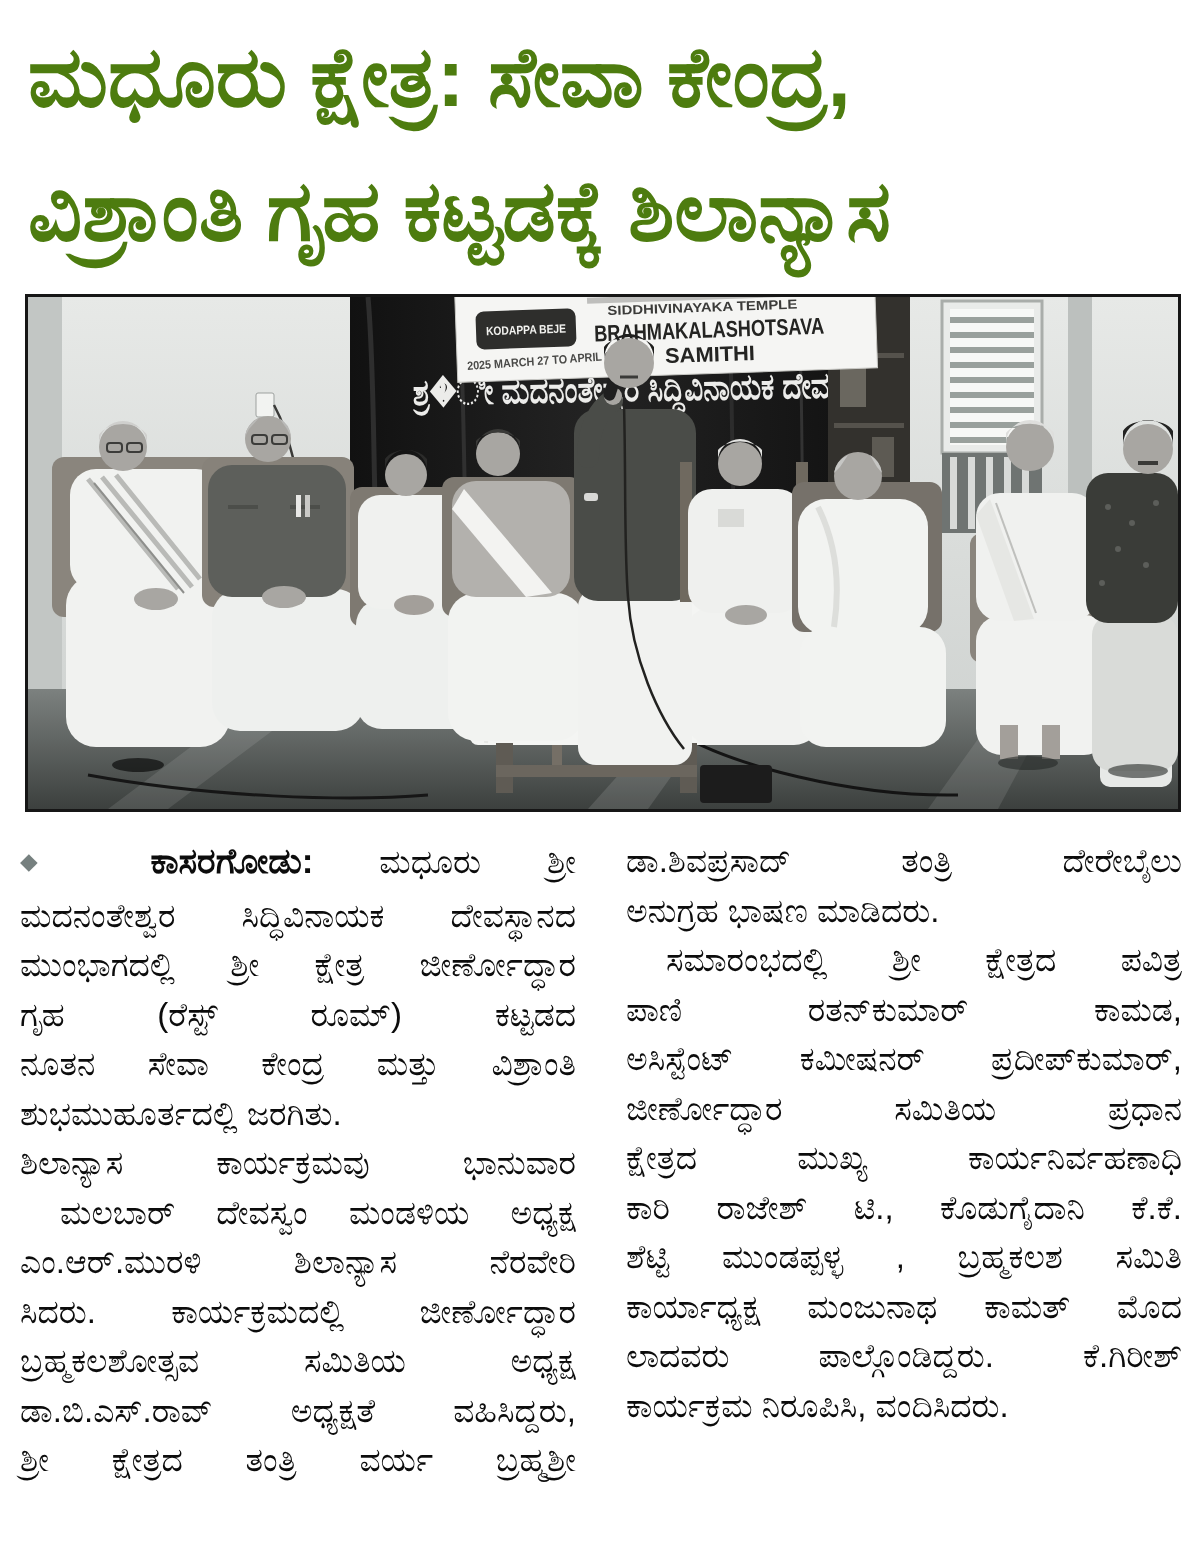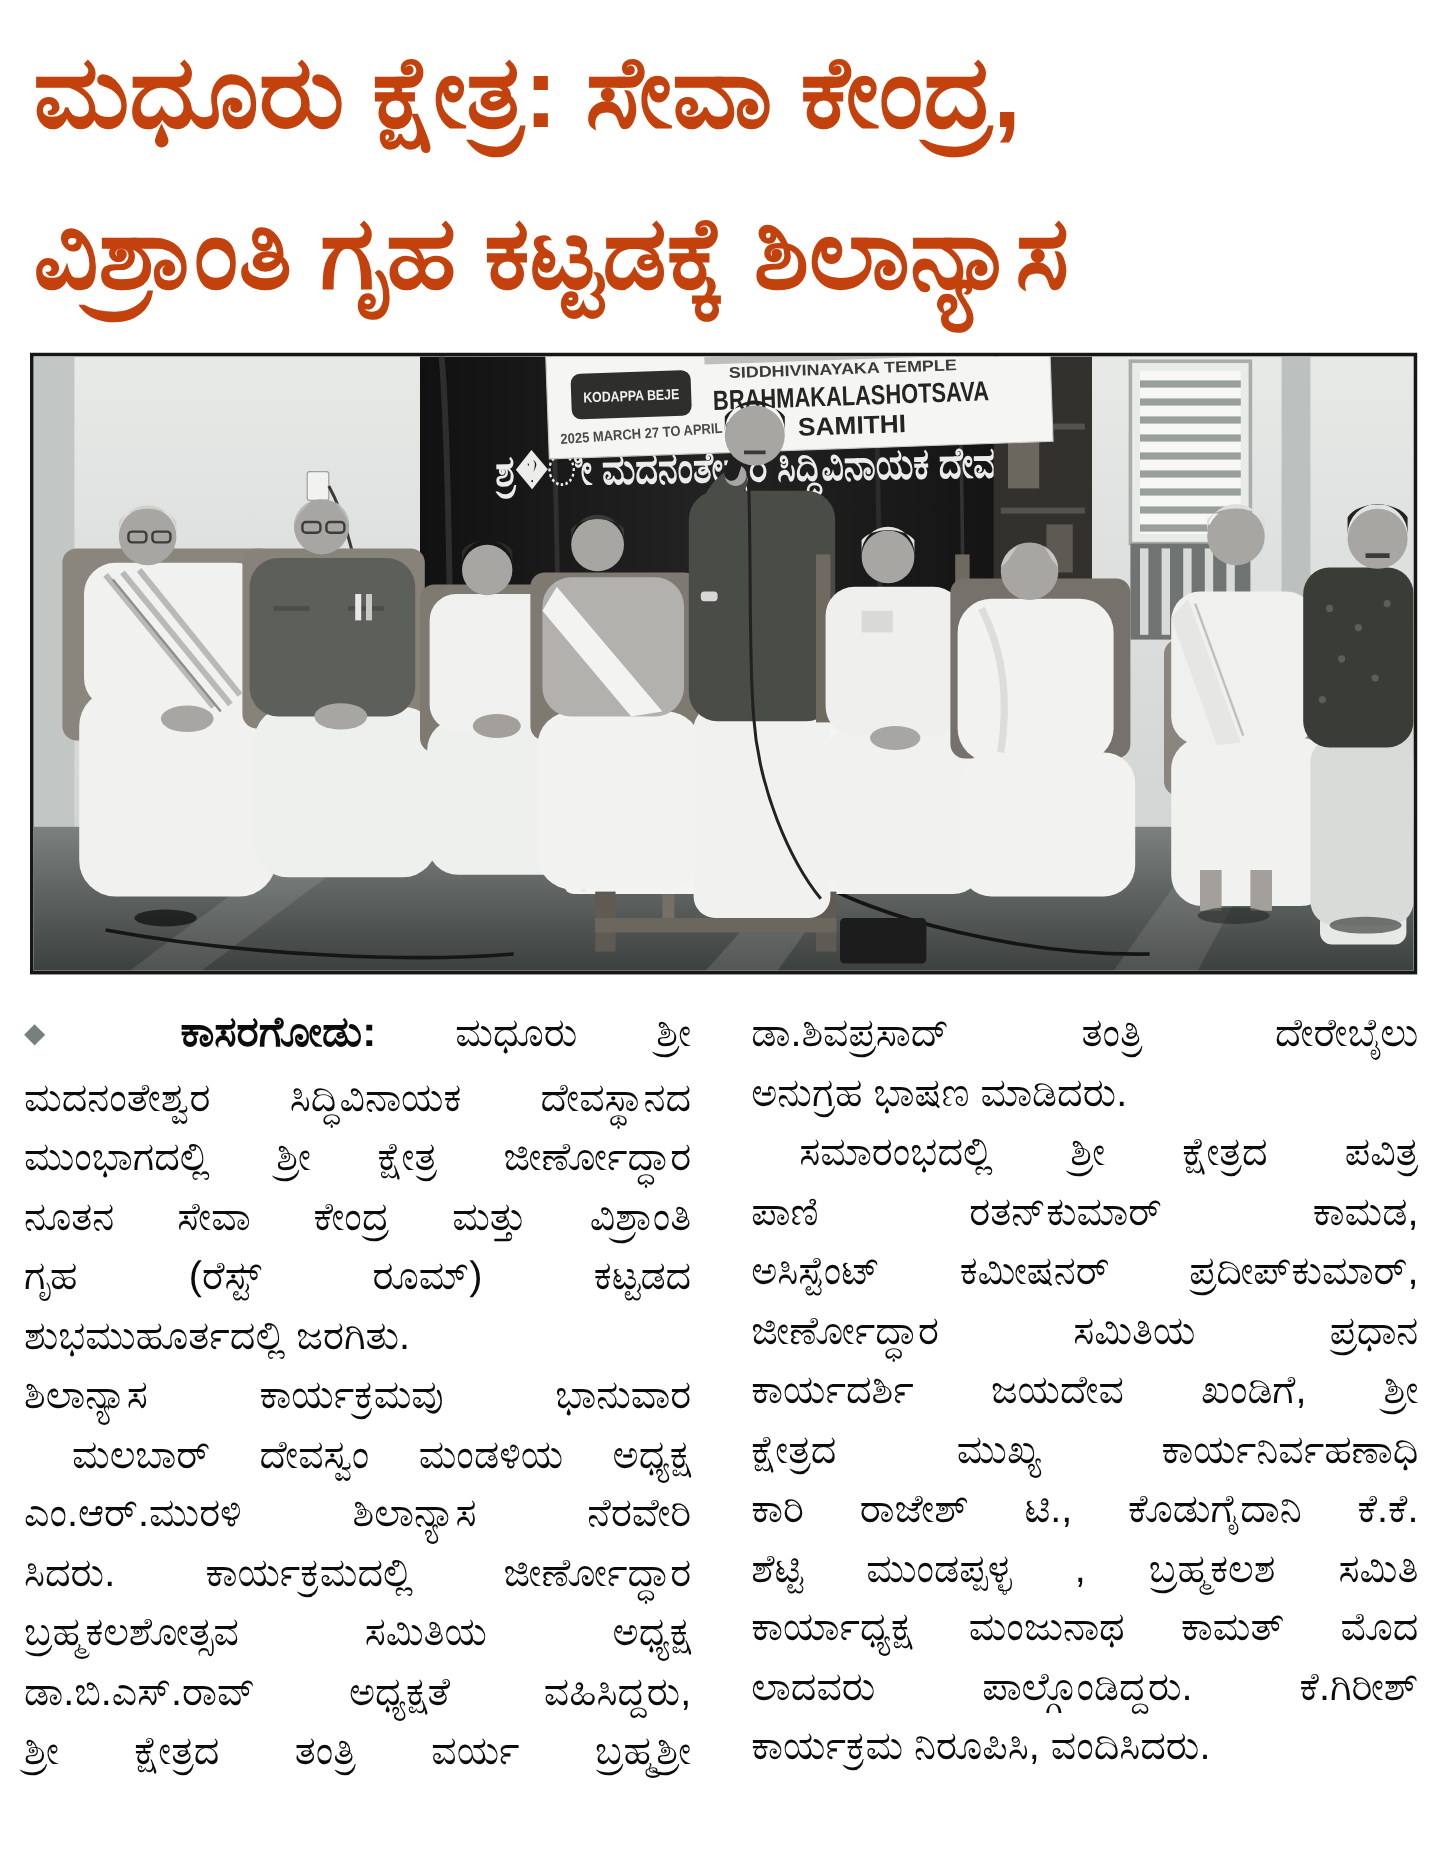--- a/index.html
+++ b/index.html
@@ -5,21 +5,21 @@
   html,body{margin:0;padding:0;background:#ffffff;}
   .page{
     position:relative;width:1200px;height:1563px;background:#ffffff;
     overflow:hidden;color:#111;
     font-family:"Liberation Sans","DejaVu Sans",sans-serif;
   }
   
   .headline{margin:10px 14px 0 28px;}
   .hl-line{
     display:block;white-space:nowrap;
-    font-size:84px;line-height:134px;font-weight:900;color:#c2410c;
+    font-size:84px;line-height:134px;font-weight:900;color:#4d7c0f;
     letter-spacing:0px;
   }
   
   .photo{
     margin:16px 0 0 25px;width:1150px;height:512px;
     border:3px solid #161616;box-sizing:content-box;background:#d9dcda;
   }
   .photo svg{display:block;width:1150px;height:512px;}
   
   .body-cols{display:flex;gap:50px;margin:24px 18px 0 20px;}
@@ -305,40 +305,39 @@
       </g>
     </svg>
   </figure>
 
   <div class="body-cols">
 
     <div class="col">
       <div class="ln"><span class="bullet">◆</span><b class="lead">ಕಾಸರಗೋಡು:</b> <span>ಮಧೂರು ಶ್ರೀ</span></div>
       <div class="ln">ಮದನಂತೇಶ್ವರ ಸಿದ್ಧಿವಿನಾಯಕ ದೇವಸ್ಥಾನದ</div>
       <div class="ln">ಮುಂಭಾಗದಲ್ಲಿ ಶ್ರೀ ಕ್ಷೇತ್ರ ಜೀರ್ಣೋದ್ಧಾರ</div>
+      <div class="ln">ಗೃಹ (ರೆಸ್ಟ್ ರೂಮ್) ಕಟ್ಟಡದ</div>
       <div class="ln">ನೂತನ ಸೇವಾ ಕೇಂದ್ರ ಮತ್ತು ವಿಶ್ರಾಂತಿ</div>
-      <div class="ln">ಗೃಹ (ರೆಸ್ಟ್ ರೂಮ್) ಕಟ್ಟಡದ</div>
       <div class="ln end">ಶುಭಮುಹೂರ್ತದಲ್ಲಿ ಜರಗಿತು.</div>
       <div class="ln">ಶಿಲಾನ್ಯಾಸ ಕಾರ್ಯಕ್ರಮವು ಭಾನುವಾರ</div>
       <div class="ln ind">ಮಲಬಾರ್ ದೇವಸ್ವಂ ಮಂಡಳಿಯ ಅಧ್ಯಕ್ಷ</div>
       <div class="ln">ಎಂ.ಆರ್.ಮುರಳಿ ಶಿಲಾನ್ಯಾಸ ನೆರವೇರಿ</div>
       <div class="ln">ಸಿದರು. ಕಾರ್ಯಕ್ರಮದಲ್ಲಿ ಜೀರ್ಣೋದ್ಧಾರ</div>
       <div class="ln">ಬ್ರಹ್ಮಕಲಶೋತ್ಸವ ಸಮಿತಿಯ ಅಧ್ಯಕ್ಷ</div>
       <div class="ln">ಡಾ.ಬಿ.ಎಸ್.ರಾವ್ ಅಧ್ಯಕ್ಷತೆ ವಹಿಸಿದ್ದರು,</div>
       <div class="ln">ಶ್ರೀ ಕ್ಷೇತ್ರದ ತಂತ್ರಿ ವರ್ಯ ಬ್ರಹ್ಮಶ್ರೀ</div>
     </div>
 
     <div class="col">
       <div class="ln">ಡಾ.ಶಿವಪ್ರಸಾದ್ ತಂತ್ರಿ ದೇರೇಬೈಲು</div>
       <div class="ln end">ಅನುಗ್ರಹ ಭಾಷಣ ಮಾಡಿದರು.</div>
       <div class="ln ind">ಸಮಾರಂಭದಲ್ಲಿ ಶ್ರೀ ಕ್ಷೇತ್ರದ ಪವಿತ್ರ</div>
       <div class="ln">ಪಾಣಿ ರತನ್‌ಕುಮಾರ್ ಕಾಮಡ,</div>
       <div class="ln">ಅಸಿಸ್ಟೆಂಟ್ ಕಮೀಷನರ್ ಪ್ರದೀಪ್‌ಕುಮಾರ್,</div>
       <div class="ln">ಜೀರ್ಣೋದ್ಧಾರ ಸಮಿತಿಯ ಪ್ರಧಾನ</div>
-      <div class="ln">ಕಾರ್ಯದರ್ಶಿ ಜಯದೇವ ಖಂಡಿಗೆ, ಶ್ರೀ</div>
       <div class="ln">ಕ್ಷೇತ್ರದ ಮುಖ್ಯ ಕಾರ್ಯನಿರ್ವಹಣಾಧಿ</div>
       <div class="ln">ಕಾರಿ ರಾಜೇಶ್ ಟಿ., ಕೊಡುಗೈದಾನಿ ಕೆ.ಕೆ.</div>
       <div class="ln">ಶೆಟ್ಟಿ ಮುಂಡಪ್ಪಳ್ಳ , ಬ್ರಹ್ಮಕಲಶ ಸಮಿತಿ</div>
       <div class="ln">ಕಾರ್ಯಾಧ್ಯಕ್ಷ ಮಂಜುನಾಥ ಕಾಮತ್ ಮೊದ</div>
       <div class="ln">ಲಾದವರು ಪಾಲ್ಗೊಂಡಿದ್ದರು. ಕೆ.ಗಿರೀಶ್</div>
       <div class="ln end">ಕಾರ್ಯಕ್ರಮ ನಿರೂಪಿಸಿ, ವಂದಿಸಿದರು.</div>
     </div>
 
   </div>
 </div>

